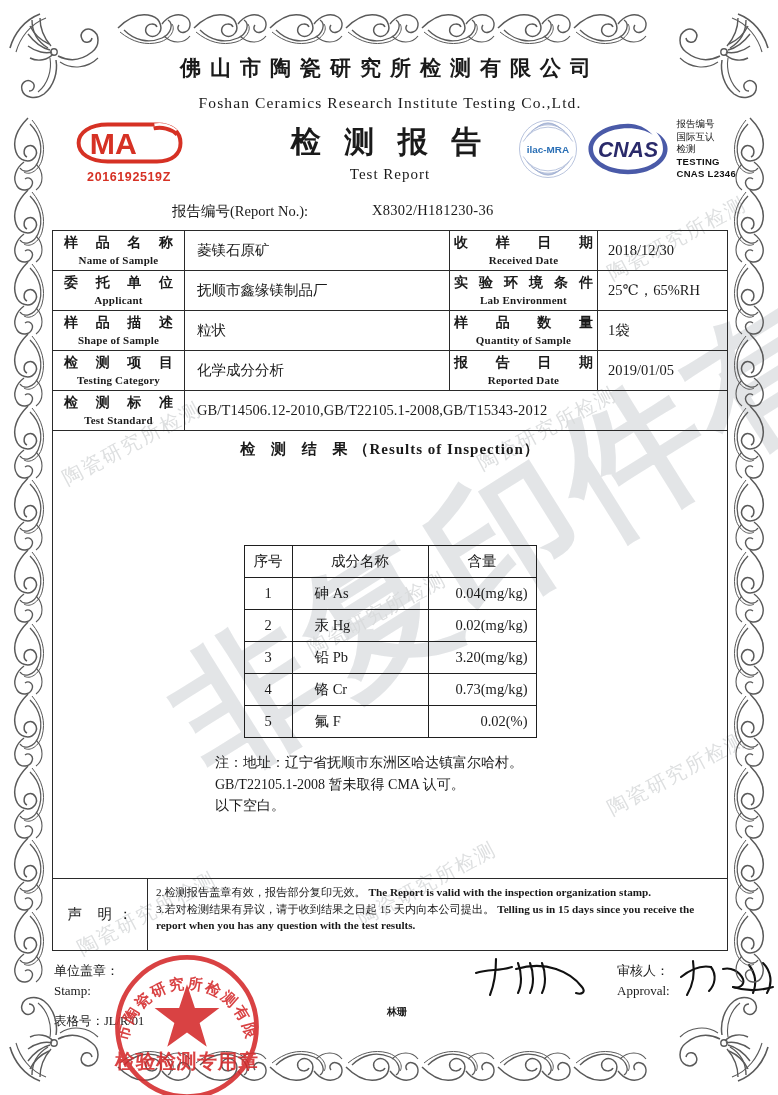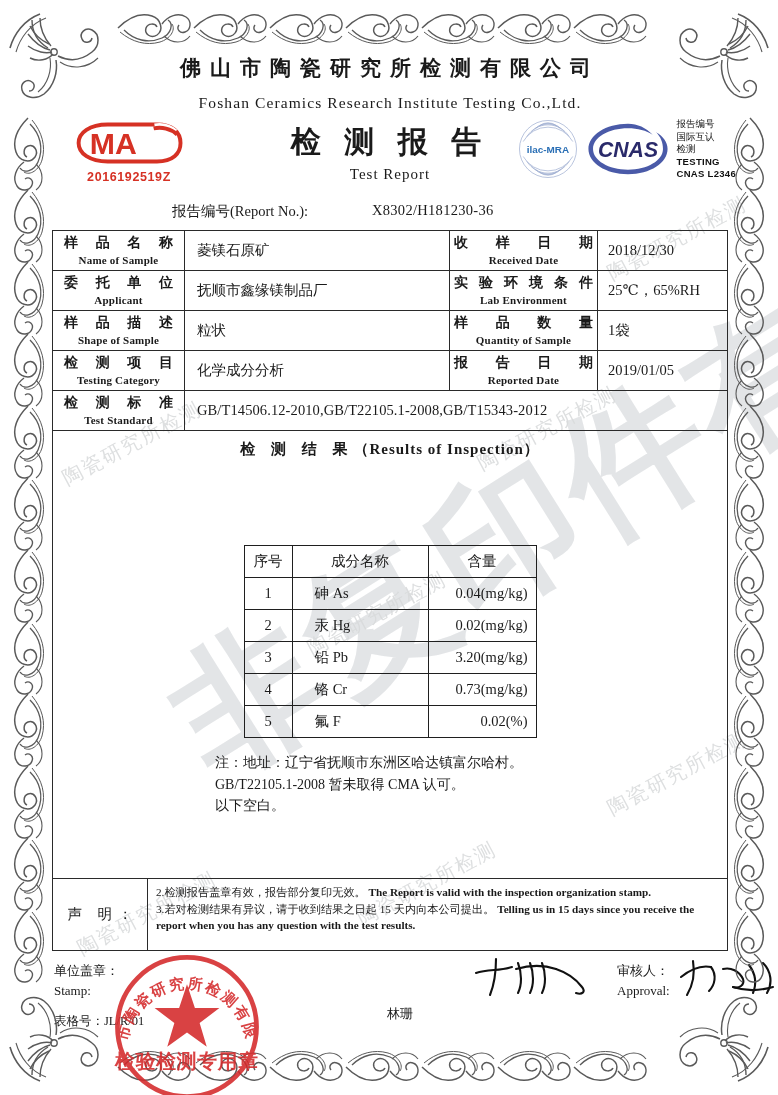--- a/index.html
+++ b/index.html
@@ -218,21 +218,21 @@
   }
   .f-col { position: absolute; }
   .f-stamp { left: 2px; top: 2px; }
   .f-sign  { left: 310px; top: 2px; }
   .f-appr  { left: 565px; top: 2px; }
   .f-line { line-height: 1.5; white-space: nowrap; }
   .f-form { left: 2px; top: 54px; font-size: 12.5px; white-space: nowrap; }
 
   .sig-name {
     position: absolute; left: 335px; top: 46px;
-    font-size: 13px; font-weight: 400;
+    font-size: 10px; font-weight: 700;
     font-family: "Liberation Serif", serif;
   }
   .sig-scribble { position: absolute; }
   .sig-a { left: 420px; top: -4px; }
   .sig-b { left: 625px; top: -2px; }
 
   
   .red-stamp {
     position: absolute;
     left: 108px; top: 948px;

